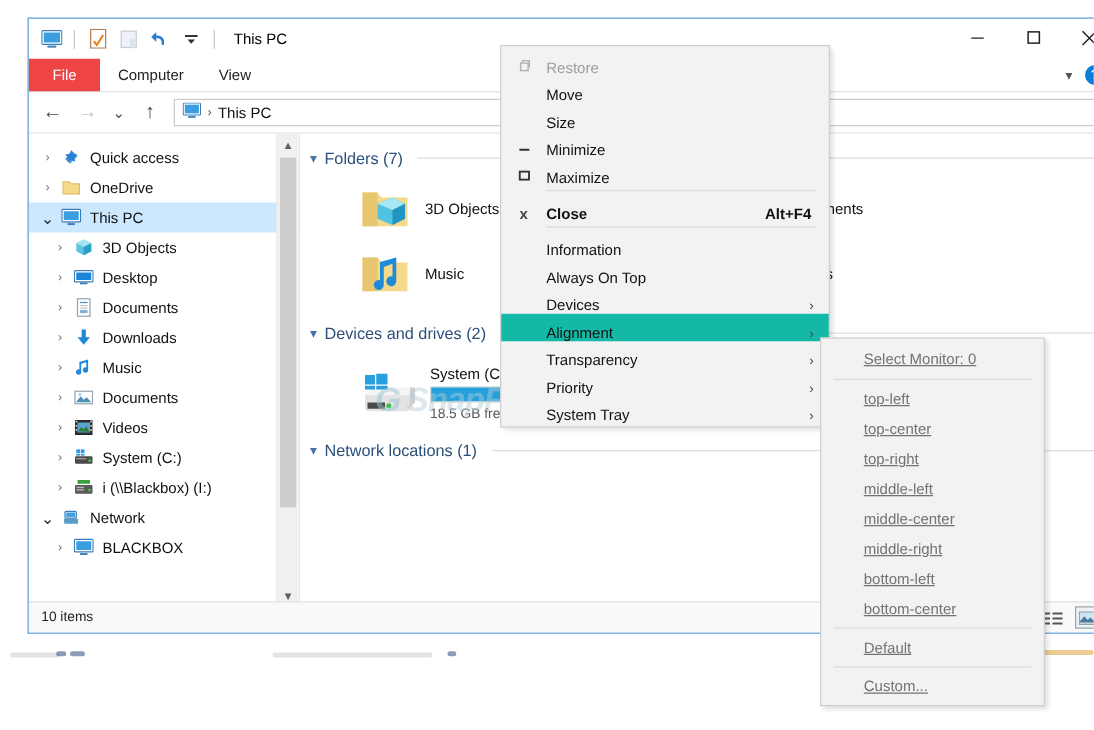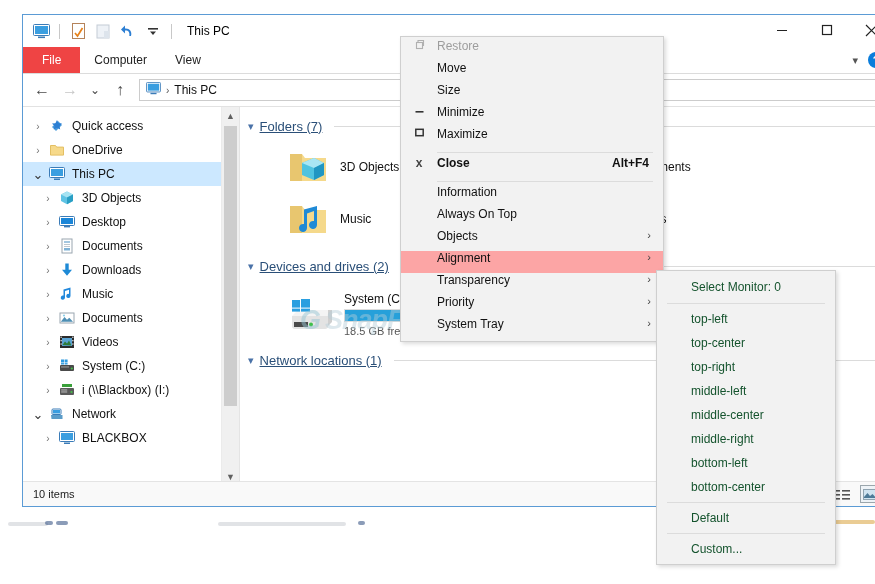--- a/index.html
+++ b/index.html
@@ -240,21 +240,20 @@
     align-items: center;
     height: 22px;
     margin-top: 8px;
     padding-left: 8px;
     gap: 6px;
   }
   .grouphdr .gchev { color: #4a72a8; font-size: 11px; }
   .grouphdr .gtext {
     color: #2a4f78;
     font-size: 13px;
-    text-decoration: underline;
   }
   .grouphdr .gline {
     flex: 1;
     height: 1px;
     background: #dbdbdb;
     margin-left: 6px;
     margin-right: 14px;
   }
   .tilegrid {
     display: flex;
@@ -328,60 +327,61 @@
     width: 262px;
     background: #f2f2f2;
     border: 1px solid #cfcfcf;
     box-shadow: 2px 2px 4px rgba(0,0,0,0.14);
     padding: 2px 0;
     z-index: 50;
   }
   .mi {
     height: 22px;
     display: flex;
-    align-items: flex-start;
+    align-items: flex-end;
     font-size: 12px;
     color: #111;
     padding-left: 0;
     position: relative;
   }
   .mi .mi-ico {
     width: 36px;
     text-align: center;
     color: #444;
     font-size: 11px;
     flex: none;
   }
   .mi .mi-label { flex: 1; }
   .mi .mi-accel { padding-right: 14px; color: #111; font-weight: bold; }
   .mi.bold .mi-label { font-weight: bold; }
   .mi.disabled { color: #9d9d9d; }
   .mi.disabled .mi-ico { color: #b0b0b0; }
-  .mi.highlight { background: #fca5a5; }
+  .mi.highlight { background: #14b8a6; }
   .mi .mi-arrow { position: absolute; right: 12px; color: #444; font-size: 11px; }
   .msep { height: 1px; background: #dcdcdc; margin: 3px 10px 3px 36px; }
 
   
   #align-submenu {
     position: absolute;
     left: 656px; top: 270px;
     width: 178px;
     background: #f2f2f2;
     border: 1px solid #cfcfcf;
     box-shadow: 2px 2px 4px rgba(0,0,0,0.14);
     padding: 3px 0;
     z-index: 60;
   }
   .smi {
     height: 24px;
     display: flex;
     align-items: center;
     font-size: 12px;
-    color: #14532d;
+    color: #737373;
     padding-left: 34px;
+    text-decoration: underline;
   }
   .smi.header { height: 26px; }
   .ssep { height: 1px; background: #dcdcdc; margin: 3px 10px; }
 
   
   .artifact {
     position: absolute;
     height: 4px;
     border-radius: 2px;
     opacity: 0.55;
@@ -856,21 +856,21 @@
     <div class="mi">
       <span class="mi-ico"></span>
       <span class="mi-label">Information</span>
     </div>
     <div class="mi">
       <span class="mi-ico"></span>
       <span class="mi-label">Always On Top</span>
     </div>
     <div class="mi">
       <span class="mi-ico"></span>
-      <span class="mi-label">Objects</span>
+      <span class="mi-label">Devices</span>
       <span class="mi-arrow">›</span>
     </div>
     <div class="mi highlight">
       <span class="mi-ico"></span>
       <span class="mi-label">Alignment</span>
       <span class="mi-arrow">›</span>
     </div>
     <div class="mi">
       <span class="mi-ico"></span>
       <span class="mi-label">Transparency</span>

